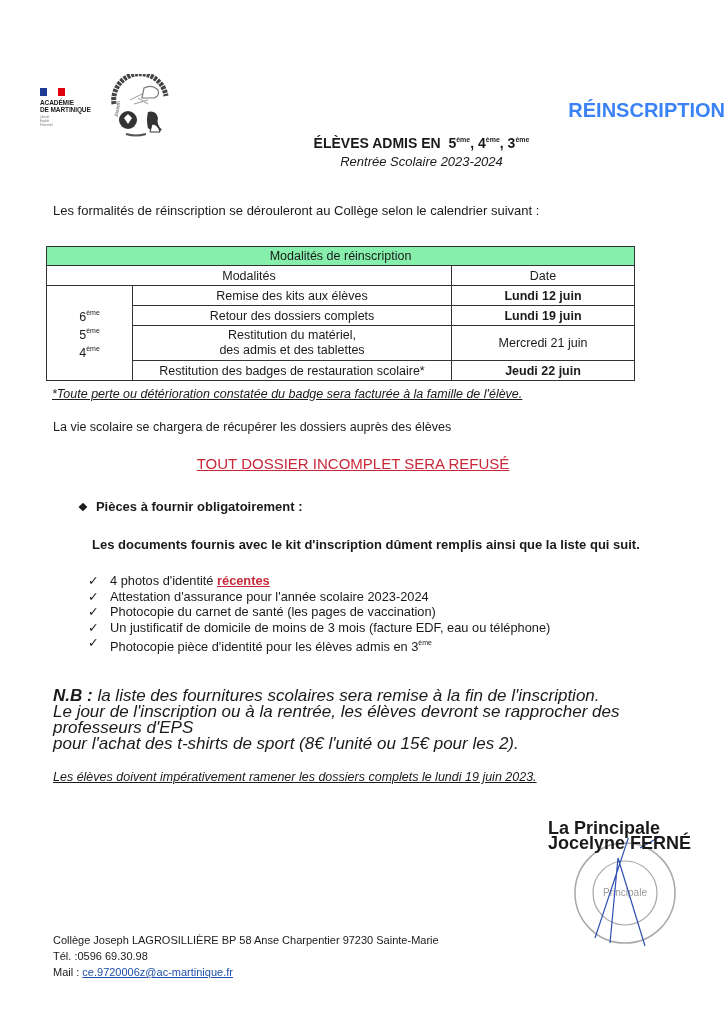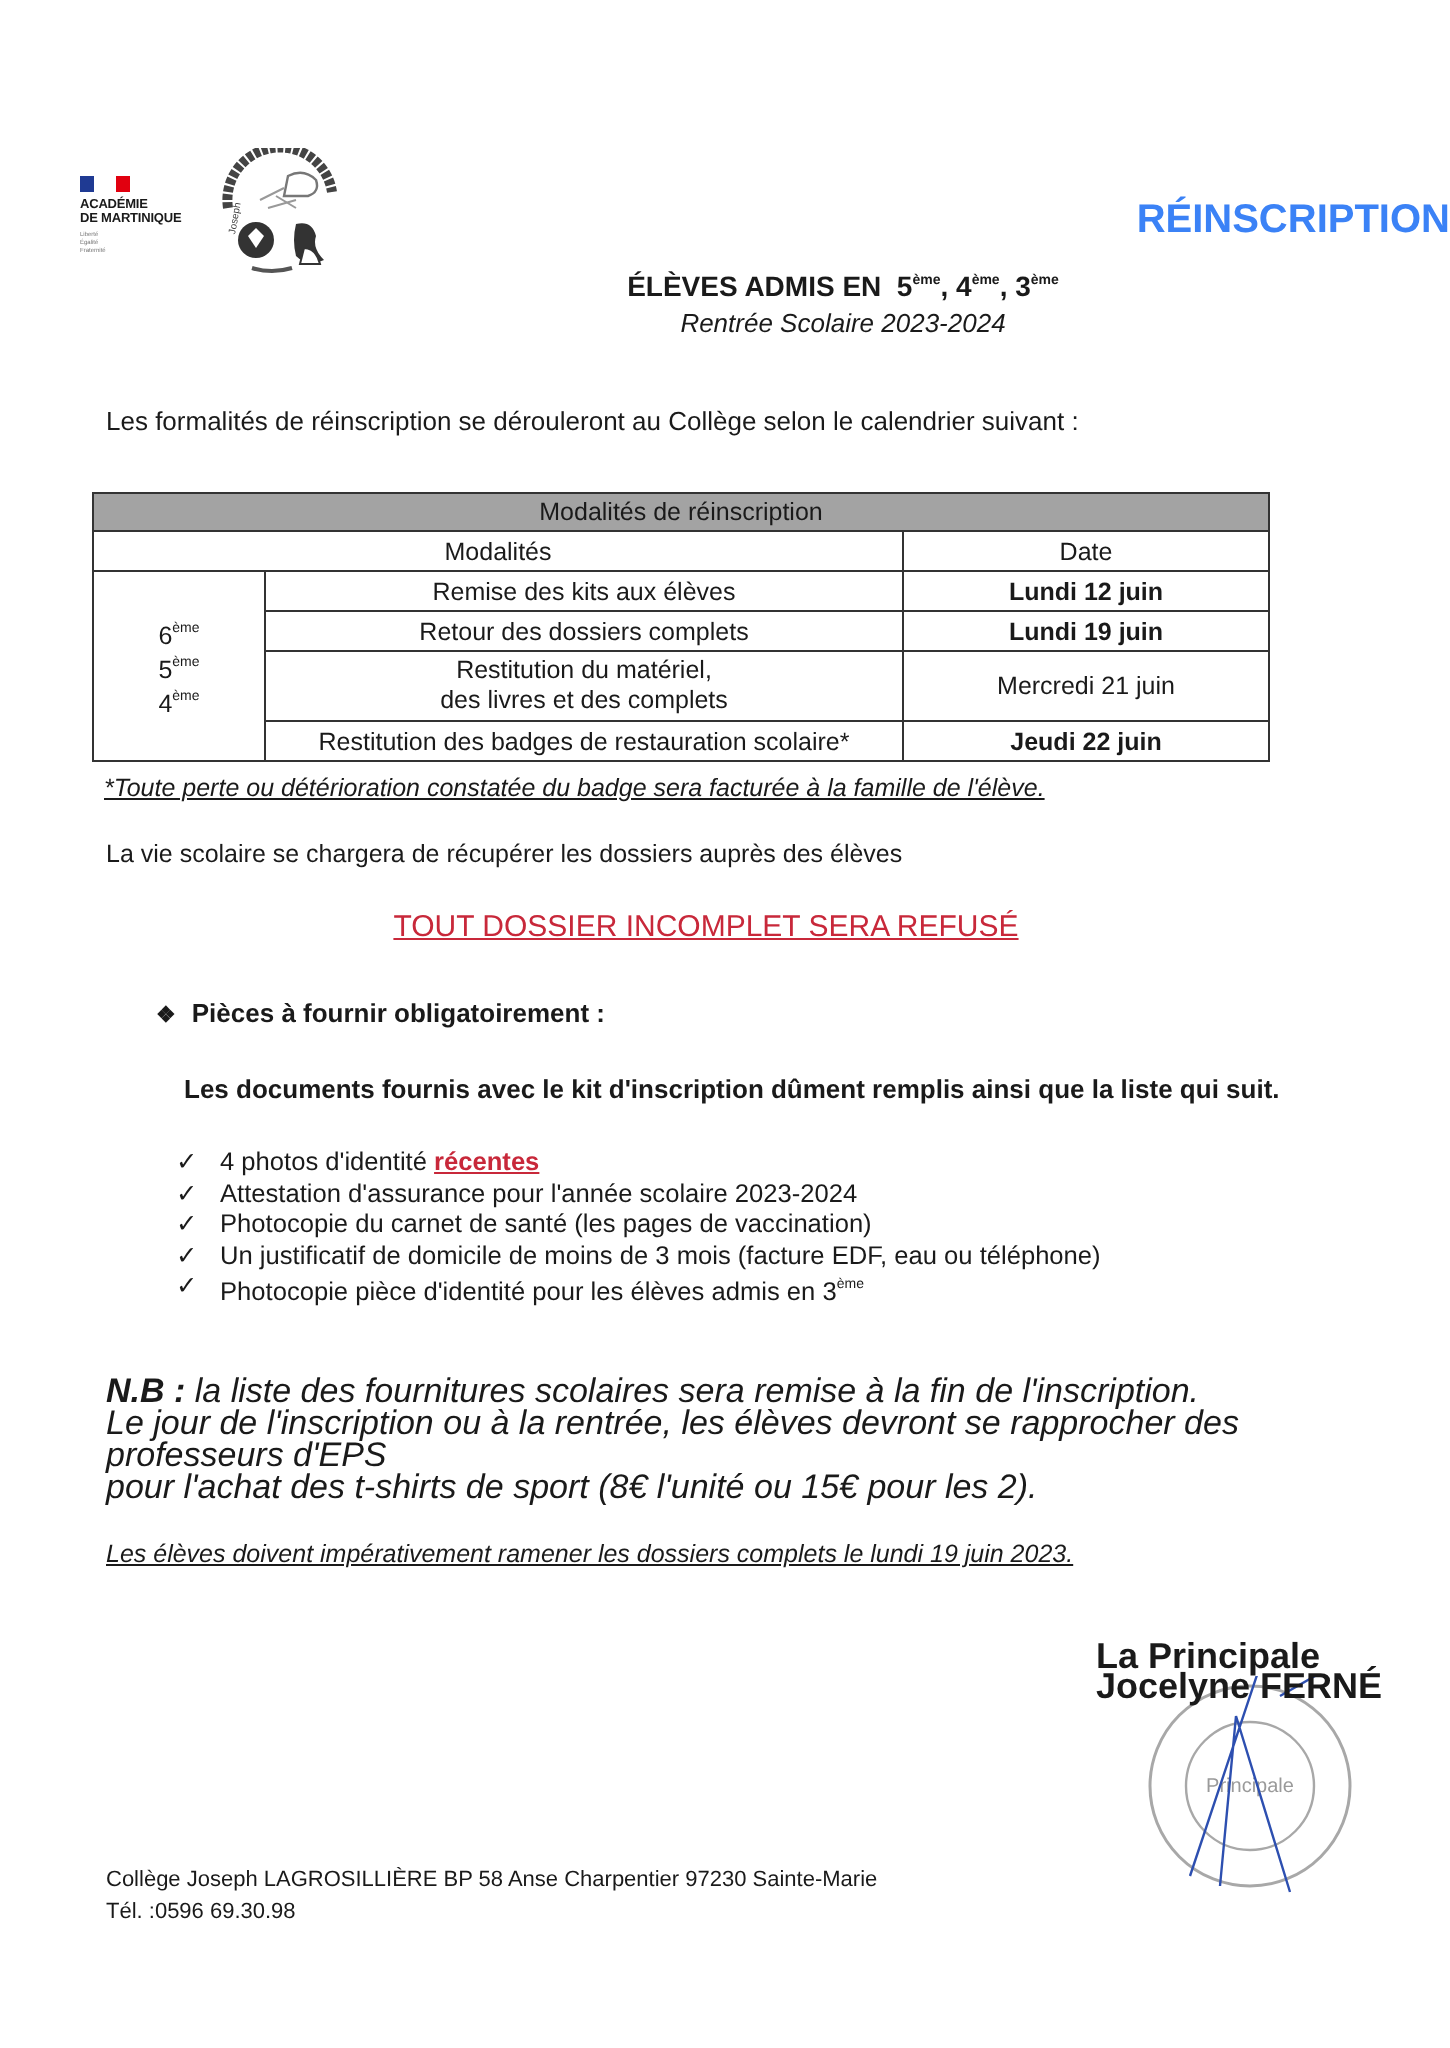--- a/index.html
+++ b/index.html
@@ -19,21 +19,21 @@
   .subtitle { left:0; width:725px; top:135px; text-align:center; padding-left:118px; box-sizing:border-box;
               font-weight:bold; font-size:14px; }
   .subtitle sup, .sup { font-size:7px; vertical-align:6px; }
   .rentree { left:0; width:725px; top:154px; text-align:center; padding-left:118px; box-sizing:border-box;
              font-style:italic; font-size:13px; }
   .intro { left:53px; top:203px; font-size:13px; }
   
   table.mod { position:absolute; left:46px; top:246px; width:589px; border-collapse:collapse;
               font-size:12.5px; }
   table.mod td { border:1.2px solid #333; text-align:center; padding:0; height:19px; }
-  table.mod td.hdr { background:#a3a3a3; height:18px; }
+  table.mod td.hdr { background:#86efac; height:18px; }
   table.mod td.levels { width:85px; line-height:14px; }
   table.mod td.date { width:182px; }
   .footnote { left:52px; top:387px; font-size:12.5px; font-style:italic; text-decoration:underline; }
   .vie { left:53px; top:420px; font-size:12.5px; }
   .refuse { left:0; width:676px; top:455px; text-align:center; padding-left:30px; box-sizing:border-box;
             color:#c8283a; font-size:15px; text-decoration:underline; }
   .pieces { left:78px; top:499px; font-size:13px; font-weight:bold; }
   .pieces .bullet { margin-right:8px; font-size:11px; }
   .docs { left:92px; top:537px; font-size:13px;font-weight:bold; }
   ul.checklist { position:absolute; left:88px; top:573px; margin:0; padding:0; list-style:none; font-size:12.8px; line-height:15.5px; }
@@ -103,21 +103,21 @@
     <td>Remise des kits aux élèves</td>
     <td style="font-weight:bold">Lundi 12 juin</td>
   </tr>
   <tr>
     <td>Retour des dossiers complets</td>
     <td style="font-weight:bold">Lundi 19 juin</td>
   </tr>
   <tr>
     <td style="height:34px;line-height:15px">
       <div>Restitution du matériel,</div>
-      <div>des livres et des complets</div>
+      <div>des admis et des tablettes</div>
     </td>
     <td>Mercredi 21 juin</td>
   </tr>
   <tr>
     <td>Restitution des badges de restauration scolaire*</td>
     <td style="font-weight:bold">Jeudi 22 juin</td>
   </tr>
 </tbody>
   </table>
 
@@ -168,13 +168,14 @@
   <path d="M25 100 L60 -5 M40 105 L48 20 L75 108 M70 10 L105 -10" stroke="#2d4fb0" stroke-width="1.2" fill="none"></path>
 </svg>
 <div class="abs sign">
   <div>La Principale</div>
   <div>Jocelyne FERNÉ</div>
 </div>
 
 <div class="abs footer">
   <div>Collège Joseph LAGROSILLIÈRE BP 58 Anse Charpentier 97230 Sainte-Marie</div>
   <div>Tél. :0596 69.30.98</div>
+  <div><span>Mail : </span><a>ce.9720006z@ac-martinique.fr</a></div>
 </div>
 
 </body></html>

